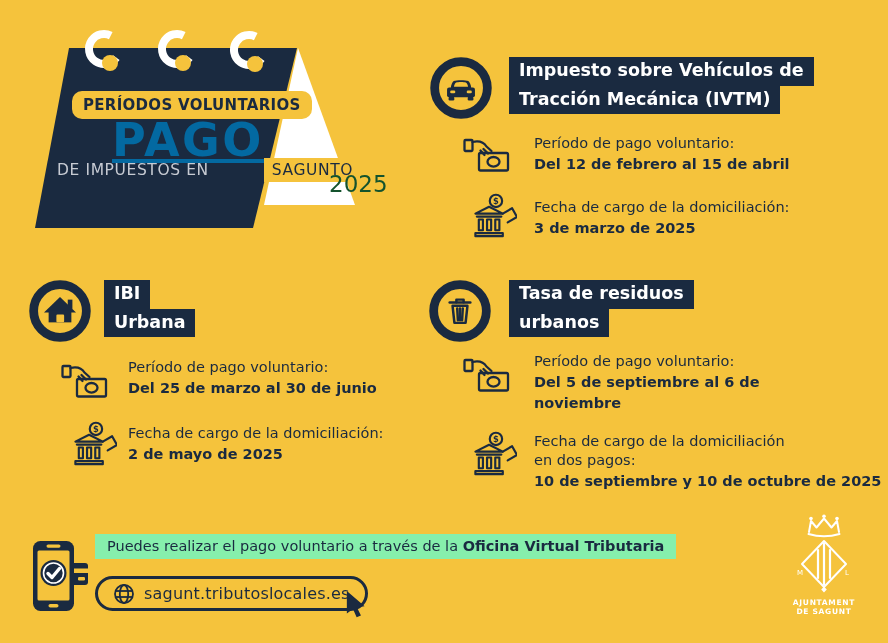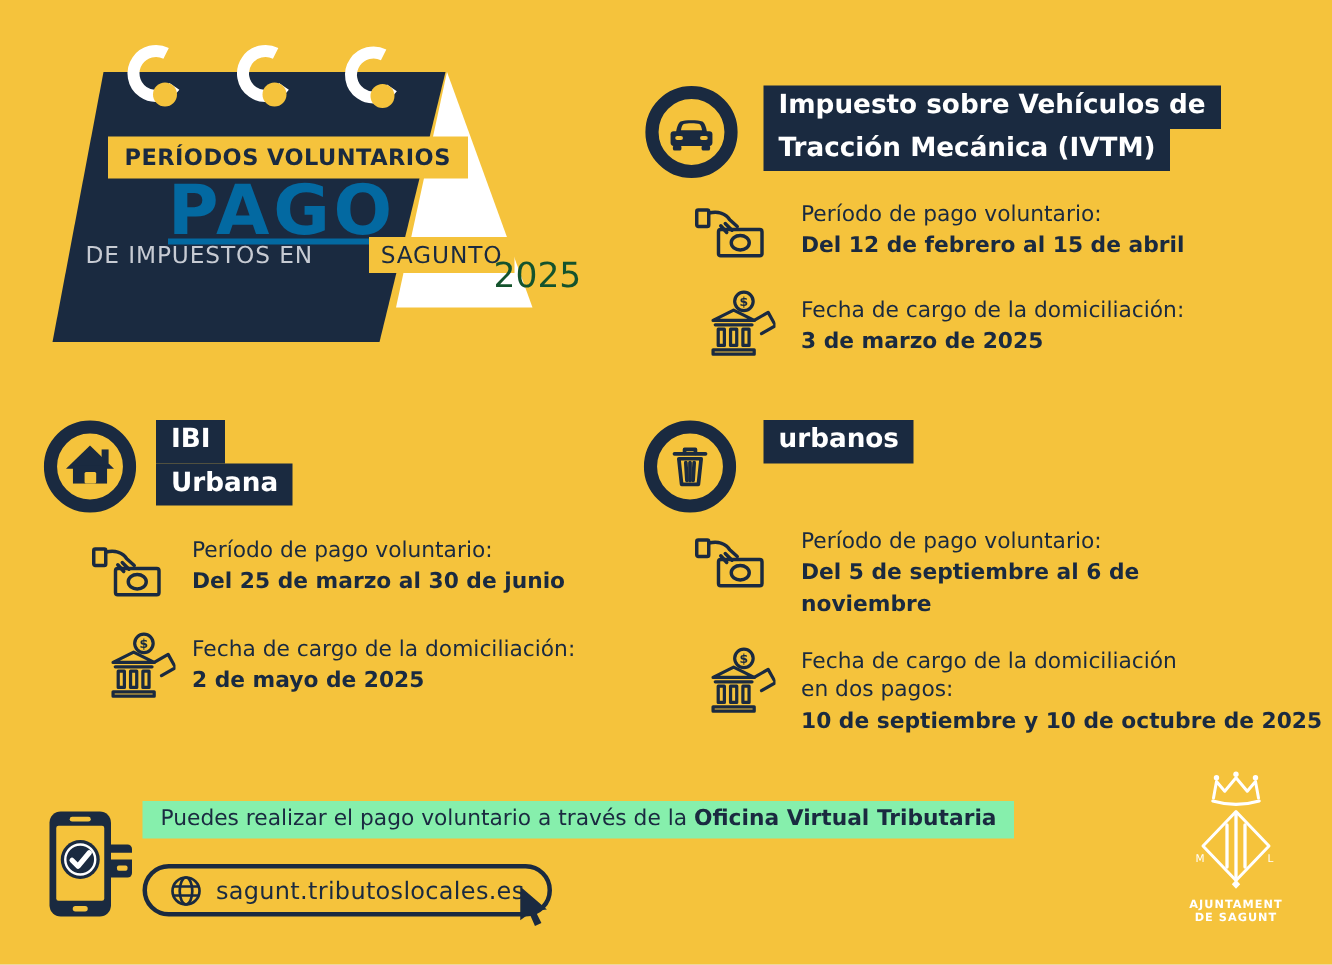--- a/index.html
+++ b/index.html
@@ -1,23 +1,23 @@
 <!DOCTYPE html>
 <html><head>
 <meta charset="utf-8">
 <title>Períodos voluntarios pago de impuestos en Sagunto 2025</title>
 <style>
   html,body{margin:0;padding:0;background:#e8e8e8;}
   .page{position:relative;width:888px;height:643px;background:#F5C33C;overflow:hidden;
         font-family:"DejaVu Sans","Liberation Sans",sans-serif;color:#1A2A40;}
   .abs{position:absolute;}
   
-  .kicker{background:#F5C33C;color:#1A2A40;font-weight:700;font-size:15px;letter-spacing:.3px;padding:5px 11px;white-space:nowrap;}
+  .kicker{background:#F5C33C;color:#1A2A40;font-weight:700;font-size:15px;letter-spacing:.3px;padding:5px 11px;white-space:nowrap;border-radius:10px;}
   .pago{color:#0369a1;font-size:46px;font-weight:800;letter-spacing:2.5px;line-height:1;text-decoration:underline;}
-  .subtitle{display:flex;align-items:center;gap:3px;font-size:15.5px;font-weight:500;letter-spacing:.6px;color:#C7CBD3;white-space:nowrap;}
+  .subtitle{display:flex;align-items:center;gap:21px;font-size:15.5px;font-weight:500;letter-spacing:.6px;color:#C7CBD3;white-space:nowrap;}
   .subtitle .hl{background:#F5C33C;color:#1A2A40;padding:3px 8px;margin-left:34px;}
   .year{font-size:23px;font-weight:500;color:#14532d;margin-left:48px;}
   
   .sec-title .tline{display:table;background:#1A2A40;color:#FFFFFF;font-weight:700;font-size:17.5px;line-height:1;padding:5px 10px 6px;white-space:nowrap;}
   .rowtext{white-space:nowrap;}
   .row-label{font-size:14.5px;font-weight:500;line-height:19px;white-space:pre-line;}
   .row-value{font-size:14.5px;font-weight:700;line-height:21px;margin-top:1px;white-space:pre-line;}
   
   .notice{background:#86efac;color:#1A2A40;font-size:14.5px;font-weight:500;padding:4px 12px 5px;white-space:nowrap;}
   .notice .bold{font-weight:700;}
@@ -146,20 +146,21 @@
     <g stroke="#1A2A40" stroke-width="2.4" fill="none" stroke-linecap="round" stroke-linejoin="round">
       <path d="M26.5 21.5 v-2.5 h7 v2.5"></path>
       <line x1="20" y1="21.8" x2="40" y2="21.8"></line>
       <path d="M22.8 25 L24.6 41.5 H35.4 L37.2 25 Z"></path>
       <line x1="27.3" y1="27.5" x2="28" y2="39"></line>
       <line x1="30" y1="27.5" x2="30" y2="39"></line>
       <line x1="32.7" y1="27.5" x2="32" y2="39"></line>
     </g>
   </svg>
   <div class="abs sec-title" style="left:509px;top:280px">
+    <span class="tline">Tasa de residuos</span>
     <span class="tline">urbanos</span>
   </div>
   <svg class="abs" style="left:463px;top:356px" width="50" height="44" viewBox="0 0 50 44">
     <g stroke="#1A2A40" stroke-width="2.3" fill="none" stroke-linecap="round" stroke-linejoin="round">
       <rect x="1.5" y="4" width="8" height="11" rx="1"></rect>
       <path d="M9.5 6 C16 4.5 21 6.5 23.5 10.5 L28.5 15"></path>
       <path d="M20.5 13 L25 17.5"></path>
         <path d="M17.5 14.5 L21.5 19"></path>
       <rect x="16" y="17" width="29" height="17.5" rx="1.5"></rect>
       <ellipse cx="30.5" cy="25.8" rx="6" ry="4.8"></ellipse>

